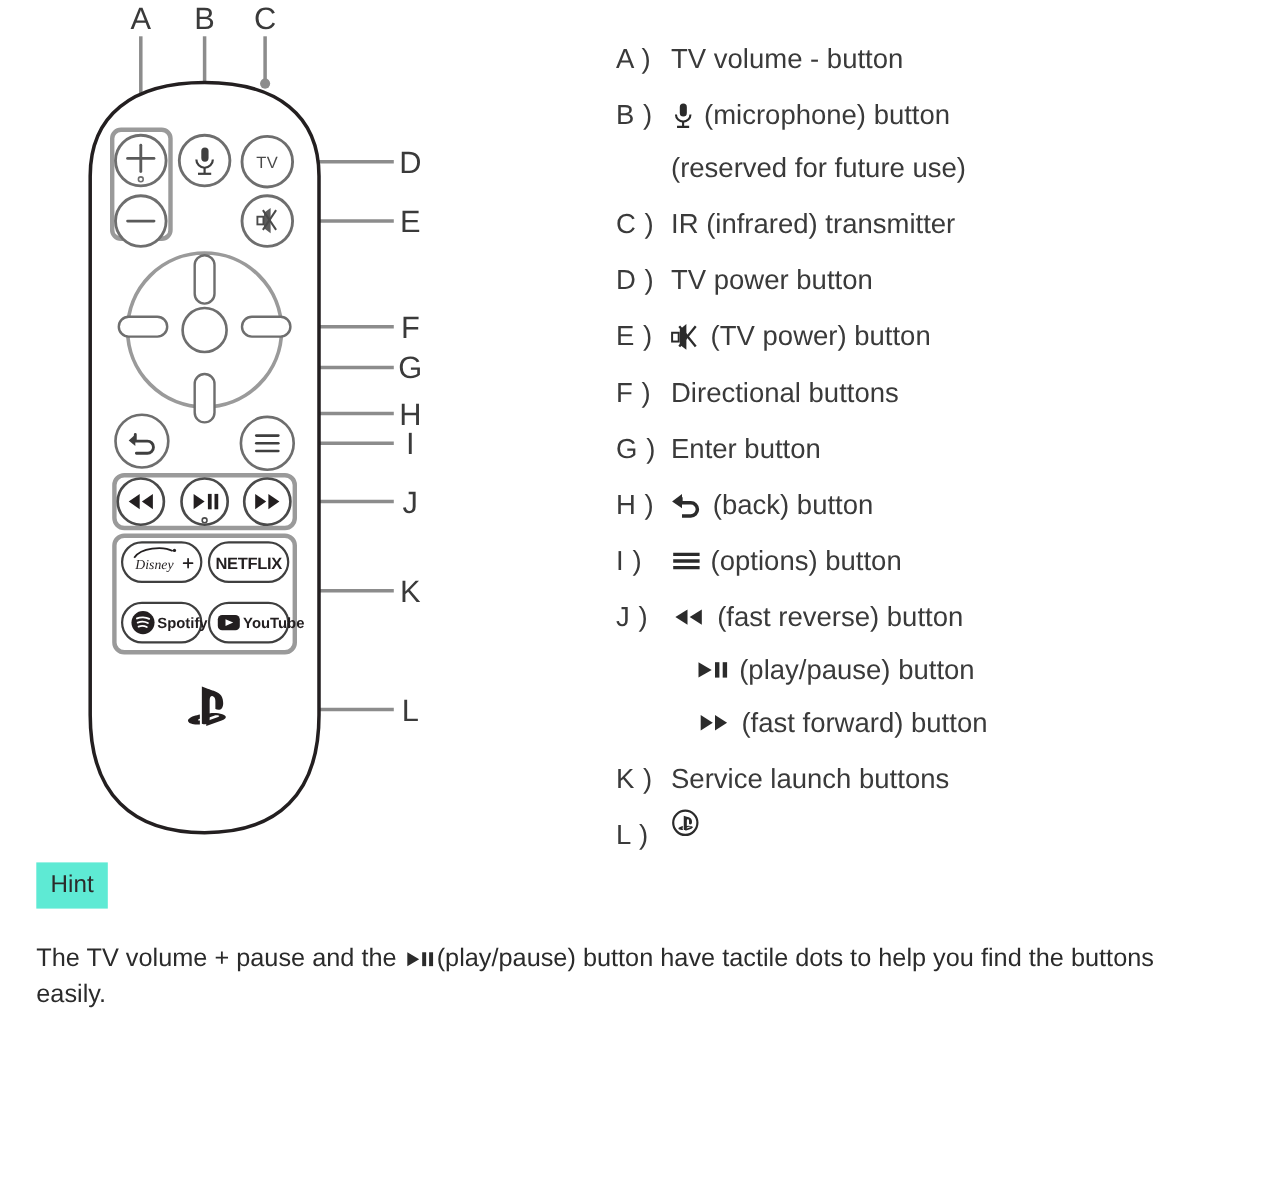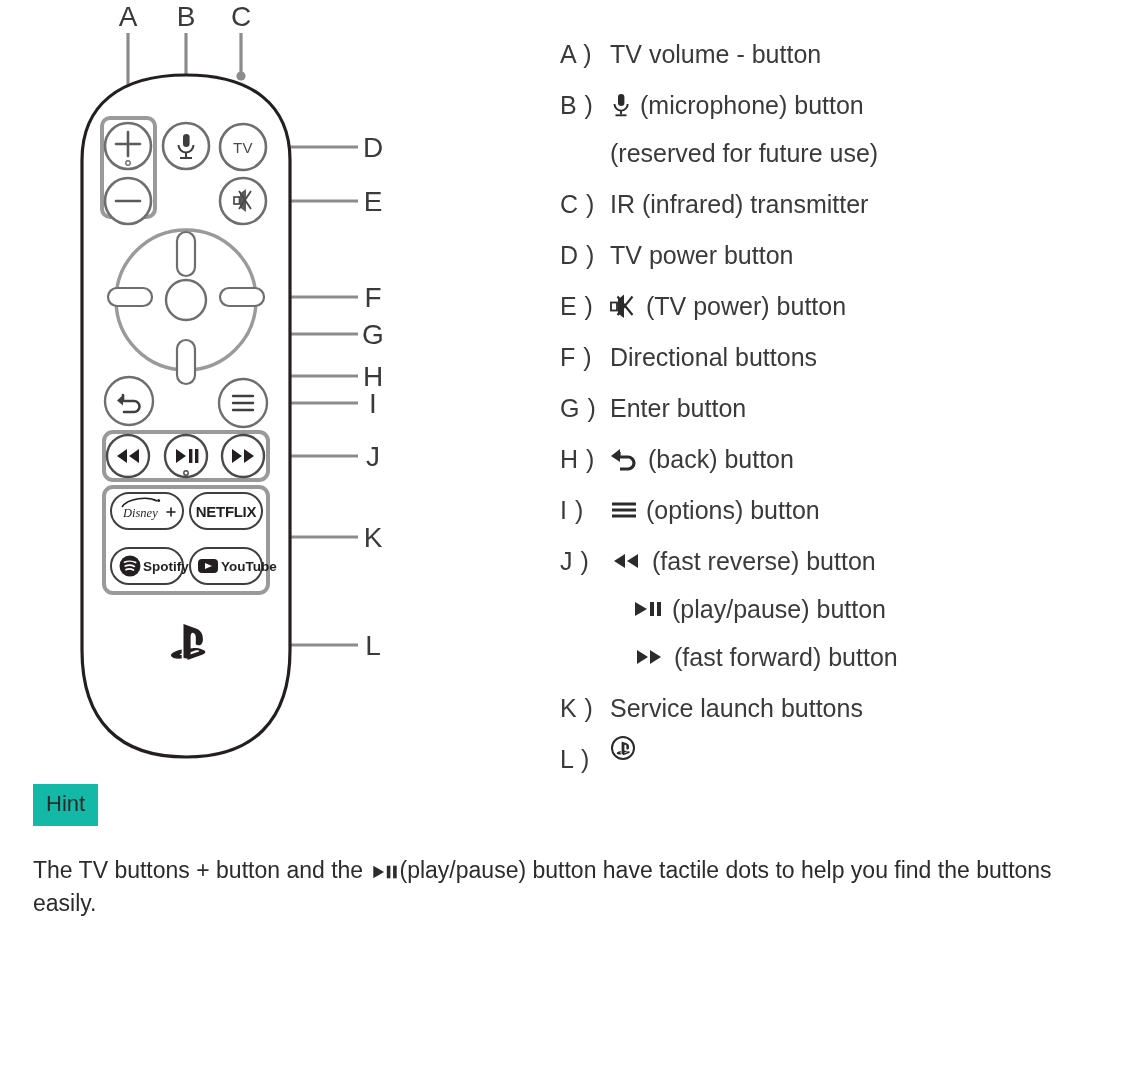--- a/index.html
+++ b/index.html
@@ -74,21 +74,21 @@
 
   
   #hint-area {
     position: absolute;
     left: 33px;
     top: 784px;
     width: 1060px;
   }
   #hint-badge {
     display: inline-block;
-    background: #14b8a6;
+    background: #5eead4;
     color: #2b2b2b;
     font-size: 22px;
     line-height: 22px;
     padding: 9px 13px 11px 13px;
   }
   #hint-text {
     margin-top: 28px;
     font-size: 23px;
     line-height: 33px;
     color: #2b2b2b;
@@ -513,21 +513,21 @@
             </svg>
           </span>
         </div>
       </div>
     </div>
   </div>
 
   <div id="hint-area">
     <div id="hint-badge">Hint</div>
     <div id="hint-text">
-      <span>The TV buttons + button and the</span>
+      <span>The TV volume + pause and the</span>
       <span class="gl">
         <svg class="glyph" width="30" height="18" viewBox="0 0 32 20">
           <path d="M3,3 L15,10 L3,17 Z" fill="#2b2b2b"></path>
           <rect x="18" y="3" width="4" height="14" fill="#2b2b2b"></rect>
           <rect x="25" y="3" width="4" height="14" fill="#2b2b2b"></rect>
         </svg>
       </span><span>(play/pause) button have tactile dots to help you find the buttons easily.</span>
     </div>
   </div>
 

